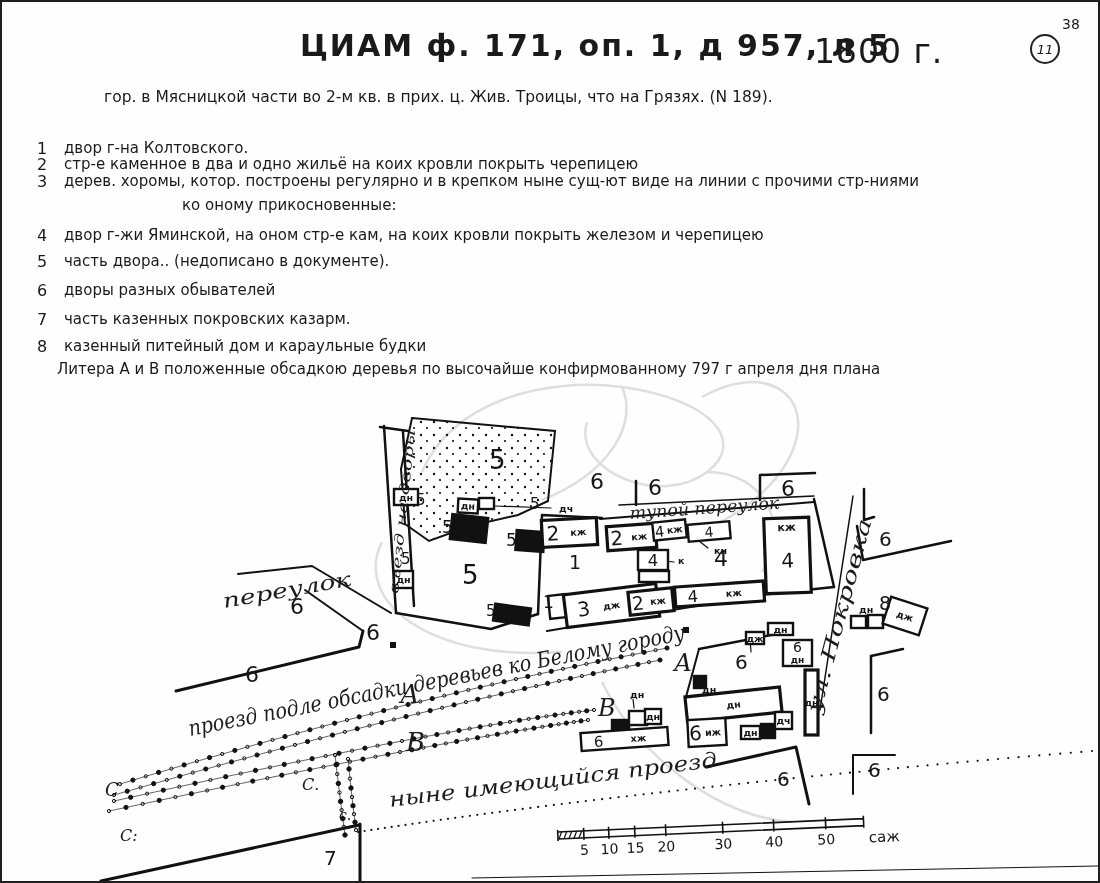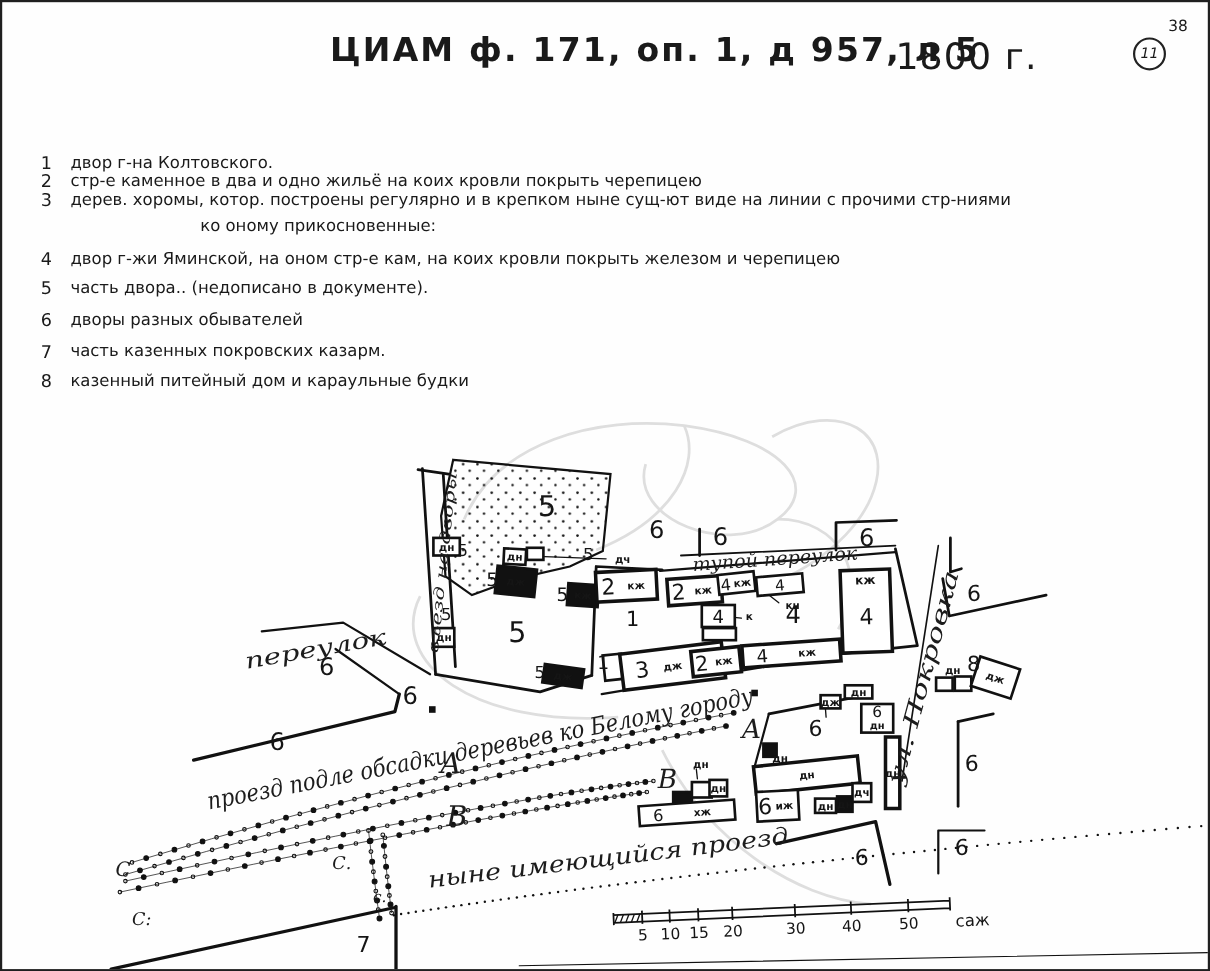--- a/index.html
+++ b/index.html
@@ -31,20 +31,21 @@
 <body>
 
 <div class="page">
 
   <div class="abs title" style="left:298px;top:26px;">ЦИАМ ф. 171, оп. 1, д 957, л 5</div>
   <div class="abs year" style="left:812px;top:30px;">1800 г.</div>
   <div class="abs circle-num" style="left:1028px;top:32px;">11</div>
   <div class="abs corner-num" style="left:1060px;top:14px;text-align:right;">38</div>
 
   <div class="abs intro" style="left:100px;top:84px;">
+    <div style="padding-left:2px">гор. в Мясницкой части во 2-м кв. в прих. ц. Жив. Троицы, что на Грязях. (N 189).</div>
   </div>
 
   <div id="legend" class="abs" style="left:0;top:0;width:1100px;height:360px;">
       <div class="lrow" style="top: 137px;">
         <span class="num">1</span>
         <span class="txt">двор г-на Колтовского.</span>
       </div>
       <div class="lrow" style="top: 153px;">
         <span class="num">2</span>
         <span class="txt">стр-е каменное в два и одно жильё на коих кровли покрыть черепицею</span>
@@ -68,20 +69,21 @@
       </div>
       <div class="lrow" style="top: 308px;">
         <span class="num">7</span>
         <span class="txt">часть казенных покровских казарм.</span>
       </div>
       <div class="lrow" style="top: 335px;">
         <span class="num">8</span>
         <span class="txt">казенный питейный дом и караульные будки</span>
       </div>
     </div>
+  <div class="abs litera" style="left:55px;top:358px;">Литера А и В положенные обсадкою деревья по высочайше конфирмованному 797 г апреля дня плана</div>
 
   <svg id="map" class="abs" style="left:0;top:0;" width="1100" height="883" viewBox="0 0 1100 883">
     <defs>
       <pattern id="stip" width="13" height="13" patternUnits="userSpaceOnUse">
         <circle cx="3" cy="4" r="1.2" fill="#111"></circle>
         <circle cx="9" cy="10" r="1.1" fill="#111"></circle>
       </pattern>
     </defs>
 
     <g stroke="#dedede" stroke-width="2.5" fill="none">

